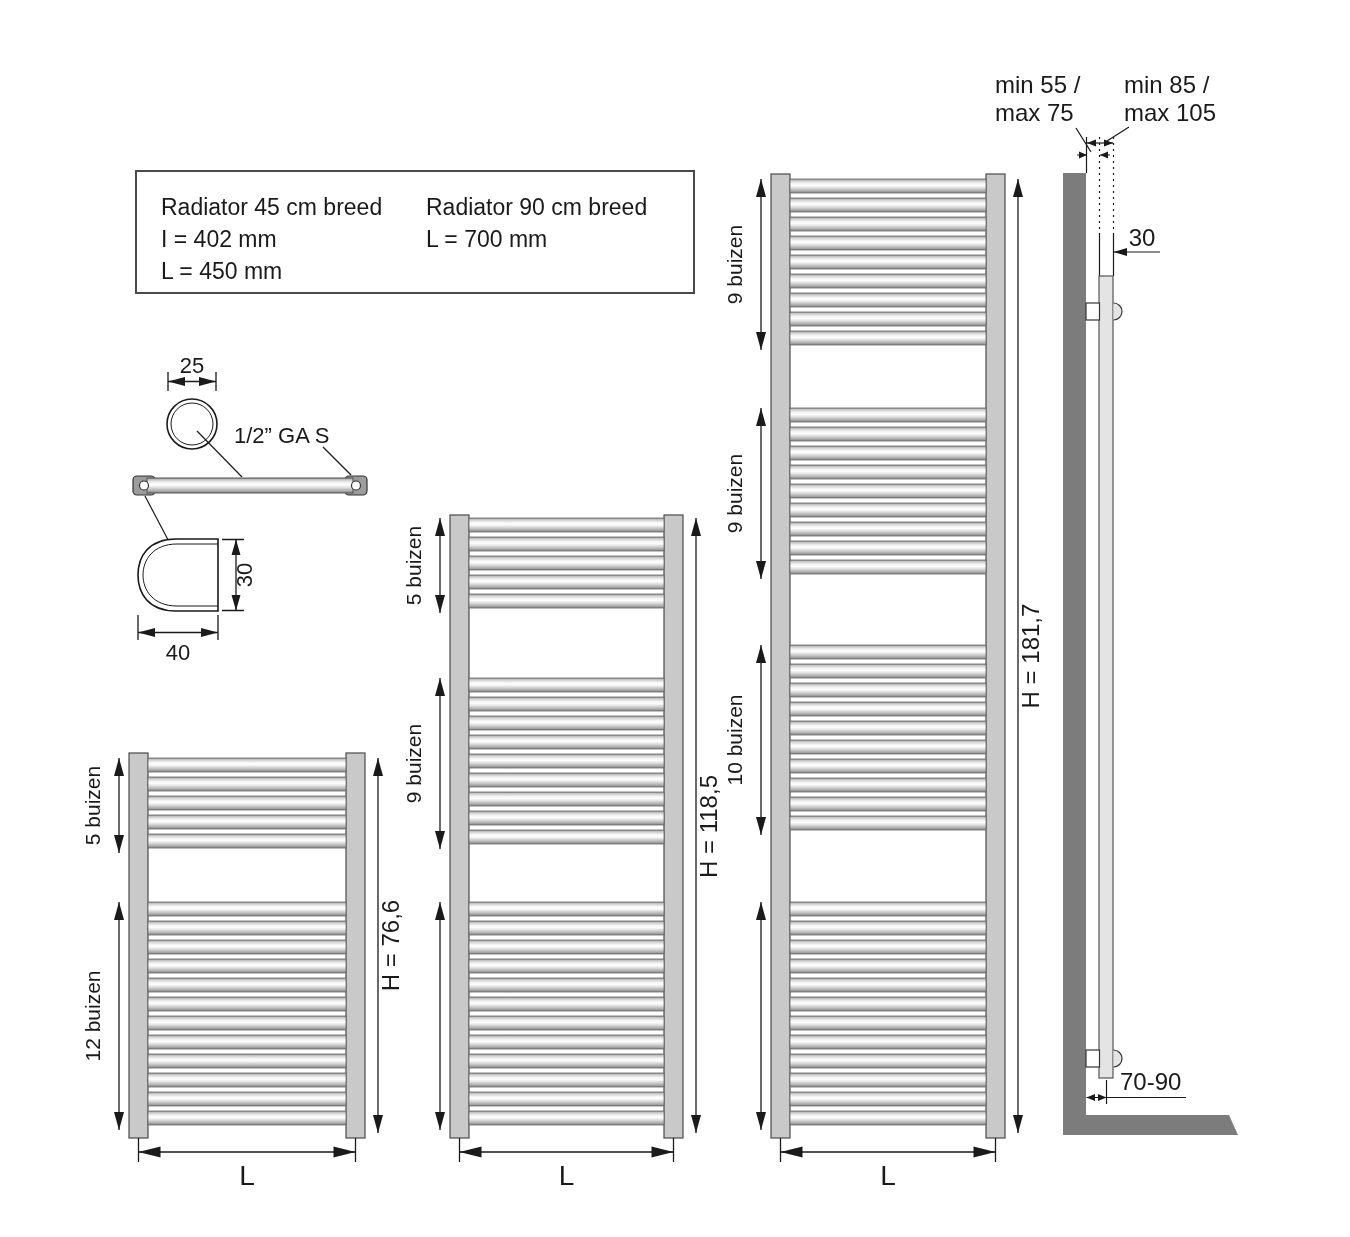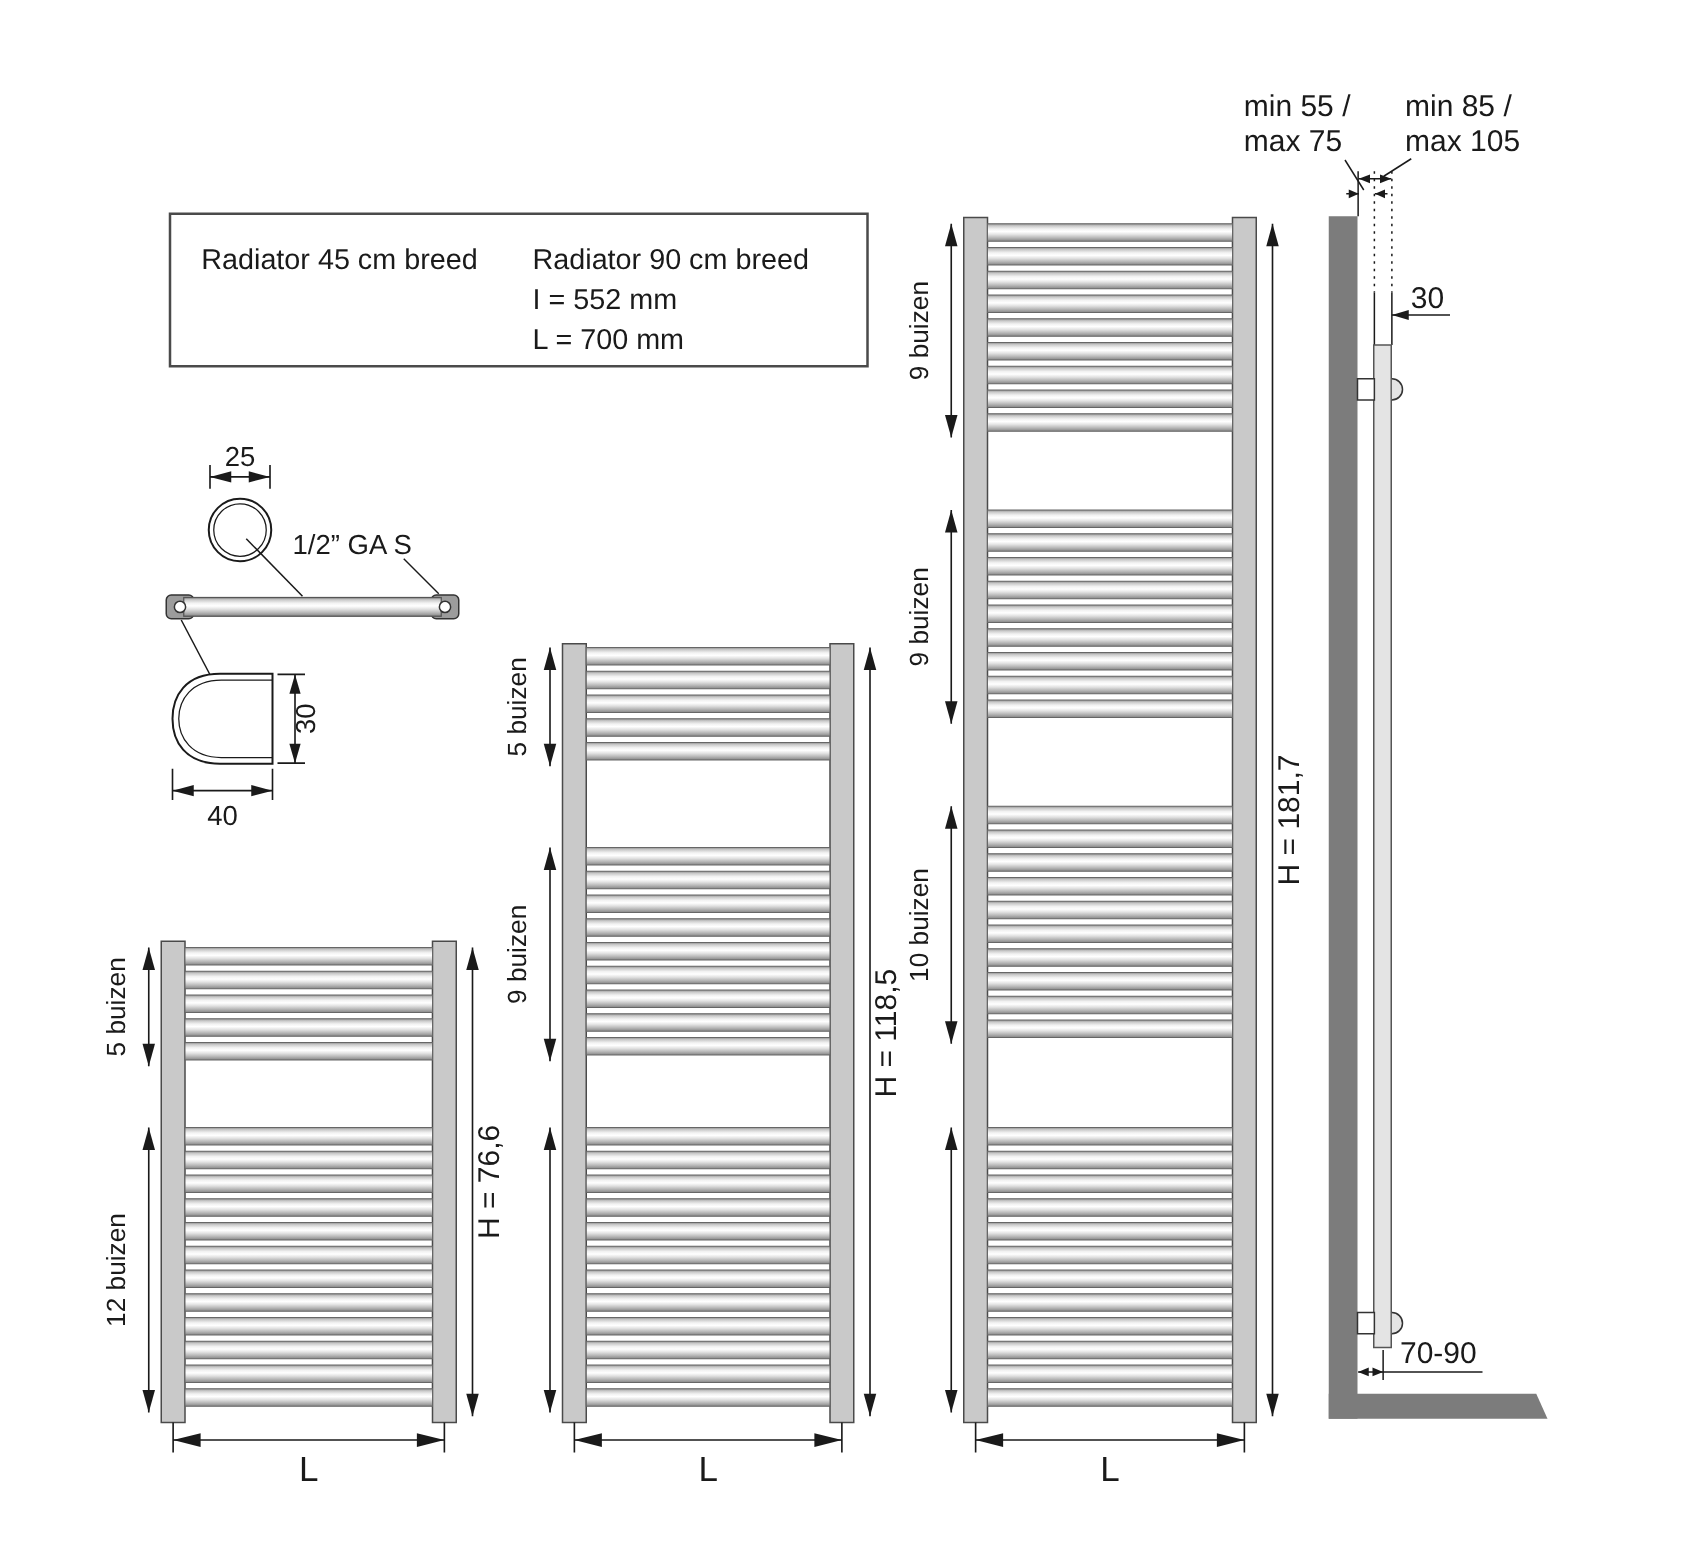--- a/index.html
+++ b/index.html
@@ -13,24 +13,25 @@
   text{font-family:"Liberation Sans", sans-serif;fill:#1a1a1a;}
 </style>
 </head>
 <body>
 
 <div class="canvas">
 
   <div class="info-box">
     <div class="info-col">
       <div>Radiator 45 cm breed</div>
+      <div>I = 402 mm</div>
+      <div>L = 450 mm</div>
     </div>
     <div class="info-col">
       <div>Radiator 90 cm breed</div>
-      <div>I = 552 mm</div>
       <div>L = 700 mm</div>
     </div>
   </div>
 
   <svg width="1350" height="1237" viewBox="0 0 1350 1237">
     <defs>
       <linearGradient id="tubeGrad" x1="0" y1="0" x2="0" y2="1">
         <stop offset="0" stop-color="#8f8f8f"></stop>
         <stop offset="0.12" stop-color="#c9c9c9"></stop>
         <stop offset="0.30" stop-color="#f2f2f2"></stop>

